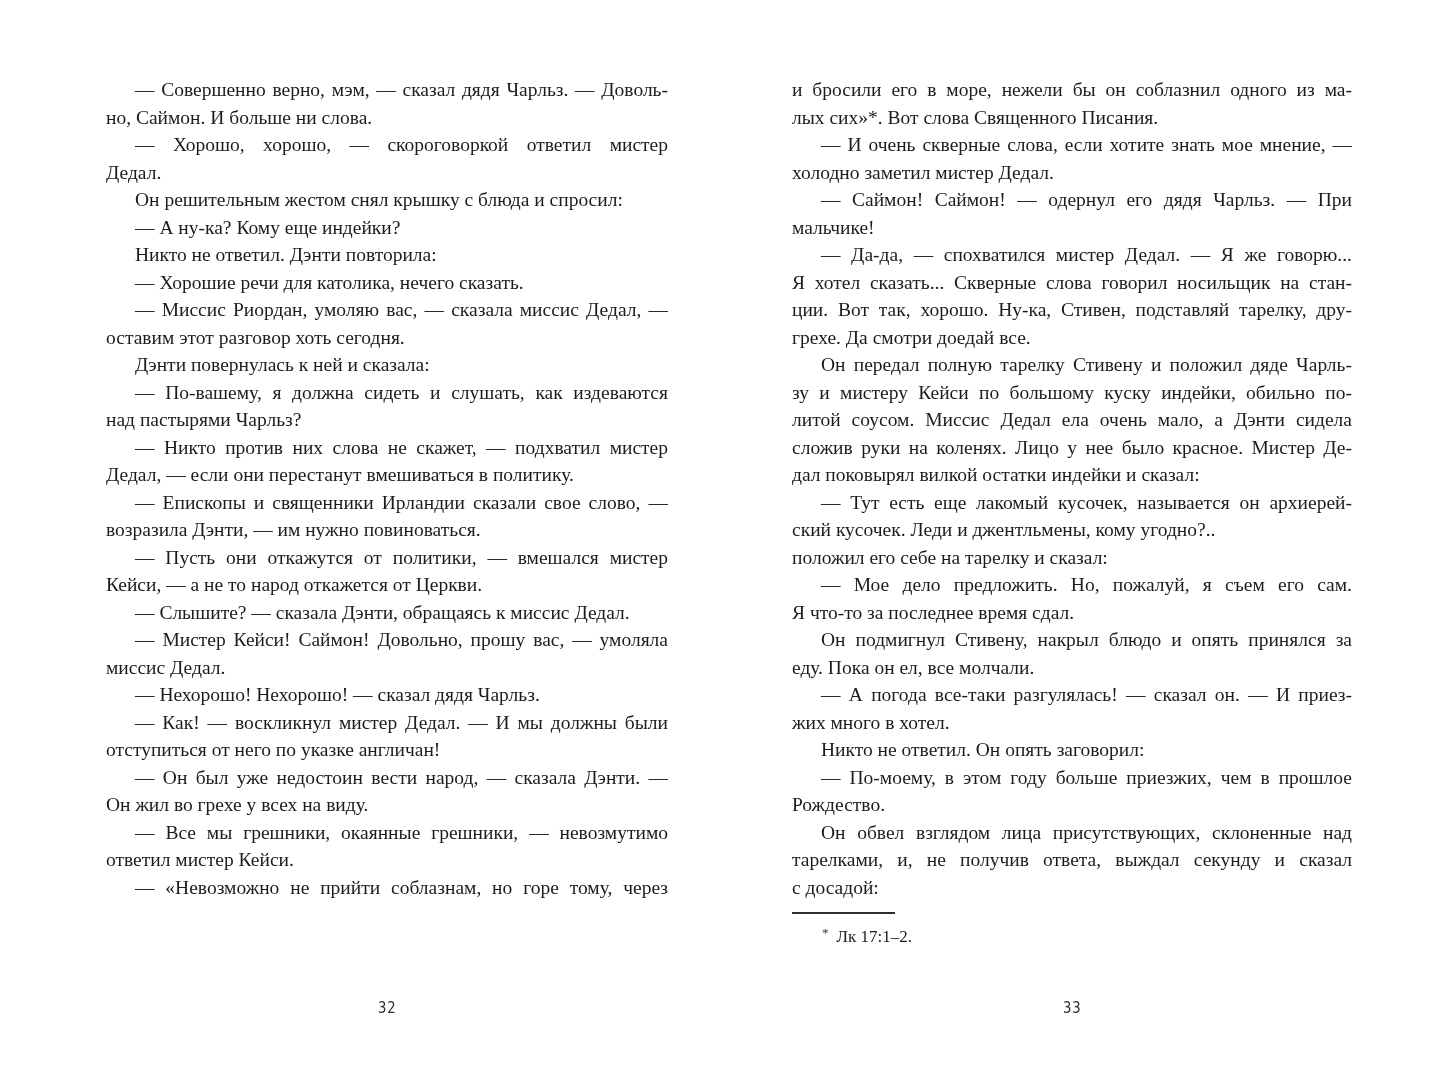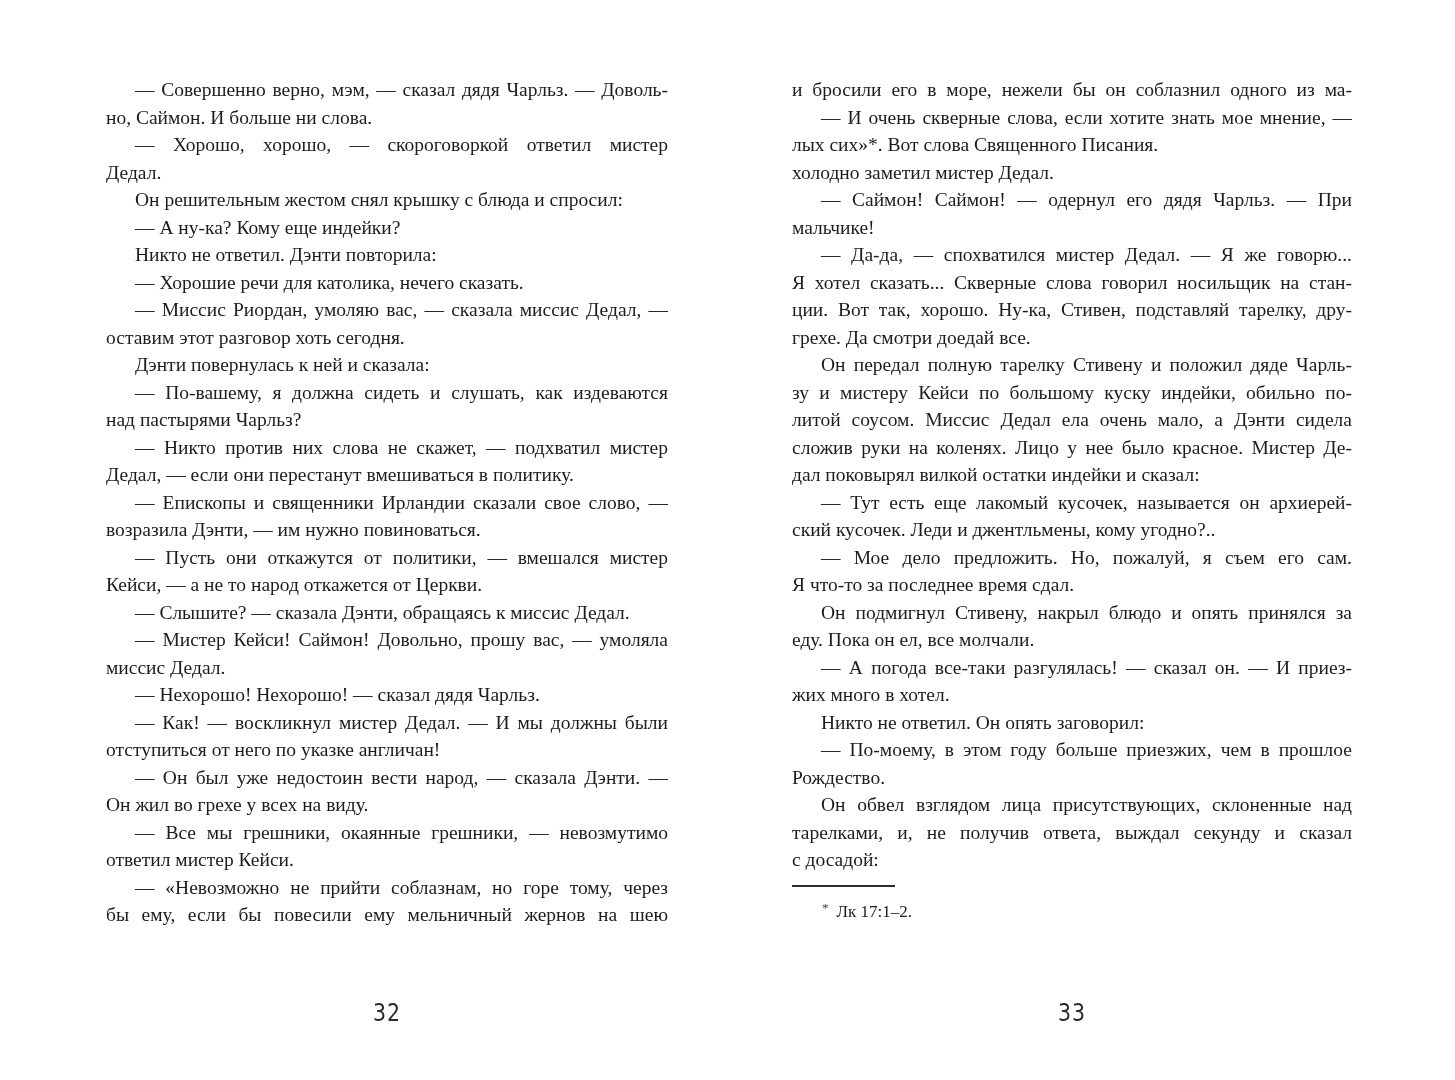--- a/index.html
+++ b/index.html
@@ -34,37 +34,37 @@
   .line.indent { text-indent: 29px; }
   .line.end {
     text-align: left;
     text-align-last: left;
   }
   .pagenum {
     position: absolute;
     top: 998px;
     text-align: center;
     font-family: "DejaVu Sans", sans-serif;
-    font-size: 25px;
+    font-size: 16px;
     color: #2b2b2b;
   }
   .pagenum-left  { left: 106px; width: 562px; }
   .pagenum-right { left: 792px; width: 560px; }
   .pagenum span { display: inline-block; transform: scaleX(0.82); letter-spacing: 1px; }
   .footnote-block { margin-top: 11px; }
   .footnote-rule {
     width: 103px;
     border: 0;
     border-top: 2px solid #2e2e2e;
     margin: 0 0 7px 0;
   }
   .footnote-line {
     padding-left: 30px;
     font-size: 17px;
-    line-height: 28px;
+    line-height: 23px;
     color: #1c1c1c;
   }
   .footnote-line .fn-marker {
     font-size: 13px;
     vertical-align: 5px;
     padding-right: 8px;
     color: #3a3a3a;
   }
 </style>
 </head>
@@ -96,42 +96,42 @@
       <div class="line indent">— Мистер Кейси! Саймон! Довольно, прошу вас, — умоляла</div>
       <div class="line end">миссис Дедал.</div>
       <div class="line indent end">— Нехорошо! Нехорошо! — сказал дядя Чарльз.</div>
       <div class="line indent">— Как! — воскликнул мистер Дедал. — И мы должны были</div>
       <div class="line end">отступиться от него по указке англичан!</div>
       <div class="line indent">— Он был уже недостоин вести народ, — сказала Дэнти. —</div>
       <div class="line end">Он жил во грехе у всех на виду.</div>
       <div class="line indent">— Все мы грешники, окаянные грешники, — невозмутимо</div>
       <div class="line end">ответил мистер Кейси.</div>
       <div class="line indent">— «Невозможно не прийти соблазнам, но горе тому, через</div>
-      <div class="line">бы ему, если бы повесили ему мельничный жернов на шею</div>
     </div>
 
   <div class="text-col col-right">
 
   <div class="line">и бросили его в море, нежели бы он соблазнил одного из ма-</div>
+      <div class="line end">лых сих»*. Вот слова Священного Писания.</div>
       <div class="line indent">— И очень скверные слова, если хотите знать мое мнение, —</div>
-      <div class="line end">лых сих»*. Вот слова Священного Писания.</div>
       <div class="line end">холодно заметил мистер Дедал.</div>
       <div class="line indent">— Саймон! Саймон! — одернул его дядя Чарльз. — При</div>
       <div class="line end">мальчике!</div>
       <div class="line indent">— Да-да, — спохватился мистер Дедал. — Я же говорю...</div>
       <div class="line">Я хотел сказать... Скверные слова говорил носильщик на стан-</div>
       <div class="line">ции. Вот так, хорошо. Ну-ка, Стивен, подставляй тарелку, дру-</div>
       <div class="line end">грехе. Да смотри доедай все.</div>
       <div class="line indent">Он передал полную тарелку Стивену и положил дяде Чарль-</div>
       <div class="line">зу и мистеру Кейси по большому куску индейки, обильно по-</div>
       <div class="line">литой соусом. Миссис Дедал ела очень мало, а Дэнти сидела</div>
       <div class="line">сложив руки на коленях. Лицо у нее было красное. Мистер Де-</div>
       <div class="line end">дал поковырял вилкой остатки индейки и сказал:</div>
       <div class="line indent">— Тут есть еще лакомый кусочек, называется он архиерей-</div>
       <div class="line end">ский кусочек. Леди и джентльмены, кому угодно?..</div>
+      <div class="line end">положил его себе на тарелку и сказал:</div>
       <div class="line indent">— Мое дело предложить. Но, пожалуй, я съем его сам.</div>
       <div class="line end">Я что-то за последнее время сдал.</div>
       <div class="line indent">Он подмигнул Стивену, накрыл блюдо и опять принялся за</div>
       <div class="line end">еду. Пока он ел, все молчали.</div>
       <div class="line indent">— А погода все-таки разгулялась! — сказал он. — И приез-</div>
       <div class="line end">жих много в хотел.</div>
       <div class="line indent end">Никто не ответил. Он опять заговорил:</div>
       <div class="line indent">— По-моему, в этом году больше приезжих, чем в прошлое</div>
       <div class="line end">Рождество.</div>
       <div class="line indent">Он обвел взглядом лица присутствующих, склоненные над</div>

